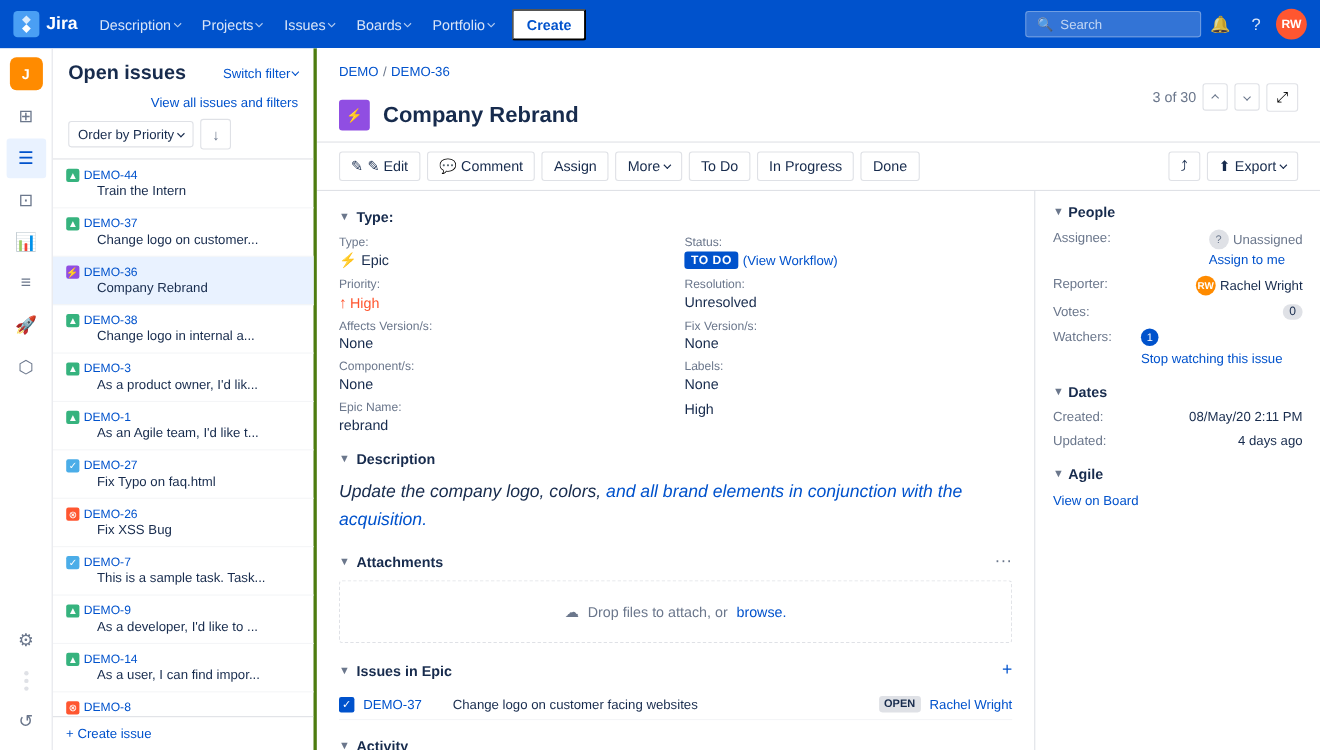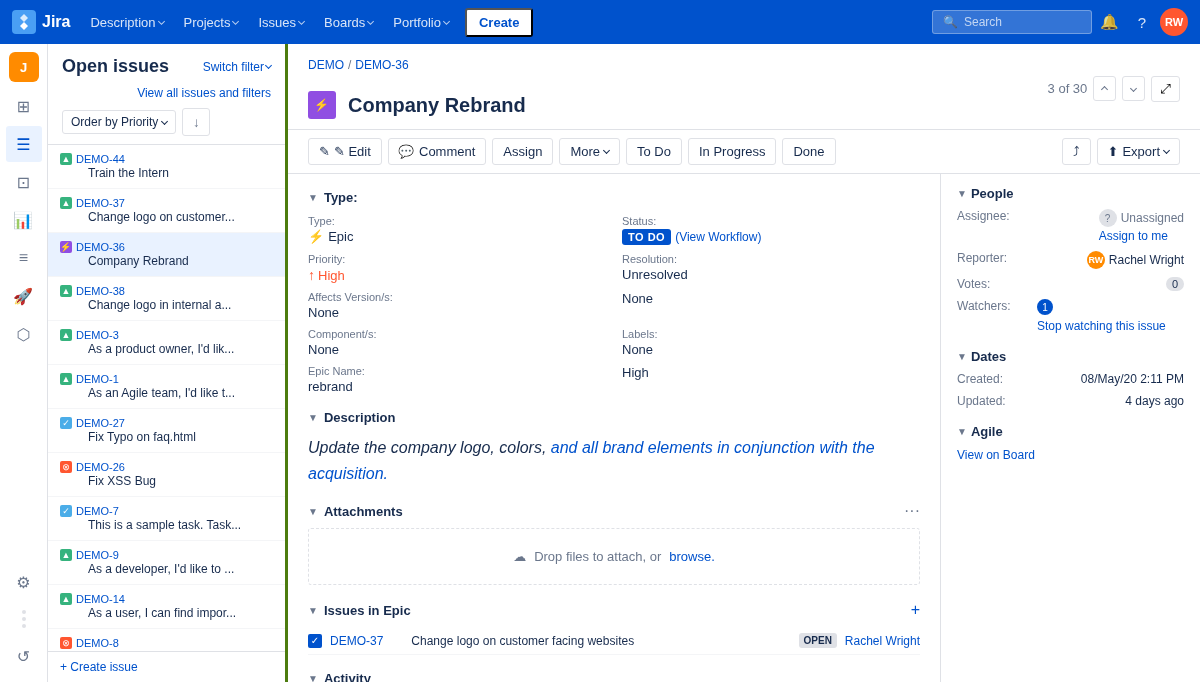--- a/index.html
+++ b/index.html
@@ -636,20 +636,21 @@
                 <span>Unresolved</span>
               </div>
             </div>
             <div class="detail-row">
               <span class="detail-label">Affects Version/s:</span>
               <div class="detail-value">
                 <span>None</span>
               </div>
             </div>
             <div class="detail-row">
+              <span class="detail-label">Fix Version/s:</span>
               <div class="detail-value">
                 <span>None</span>
               </div>
             </div>
             <div class="detail-row">
               <span class="detail-label">Component/s:</span>
               <div class="detail-value">
                 <span>None</span>
               </div>
             </div>

